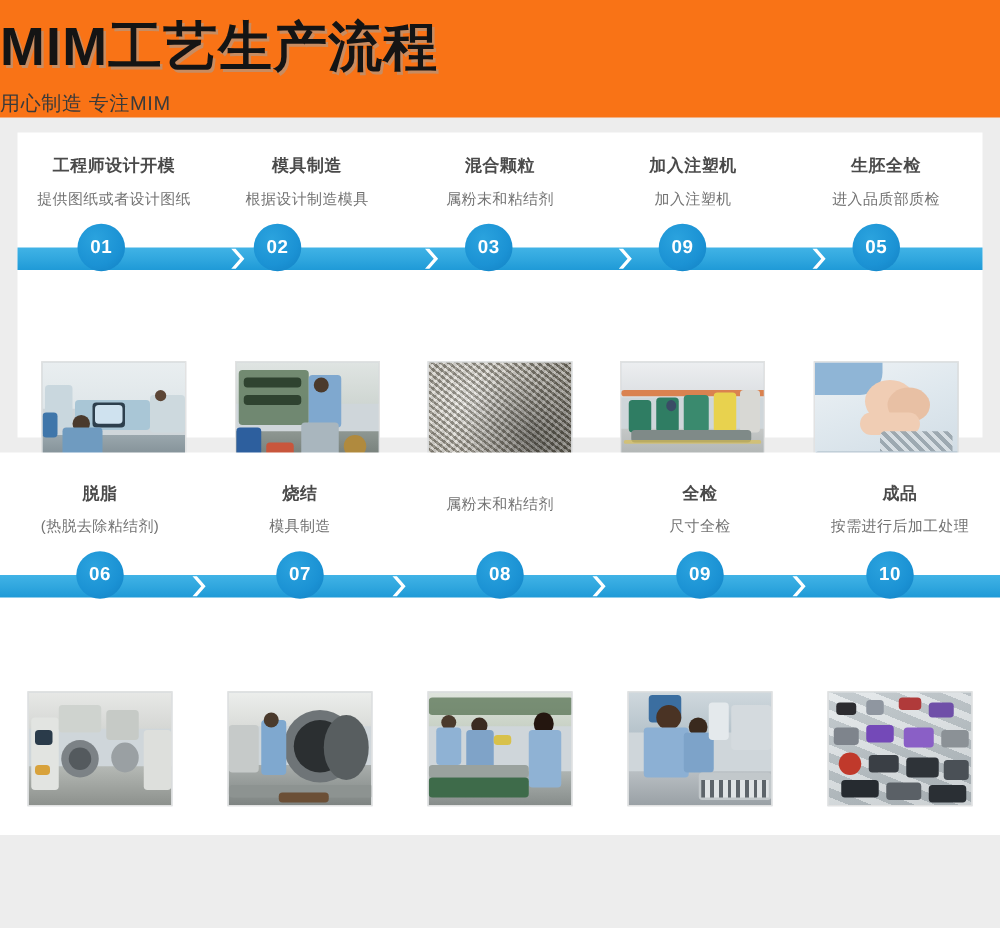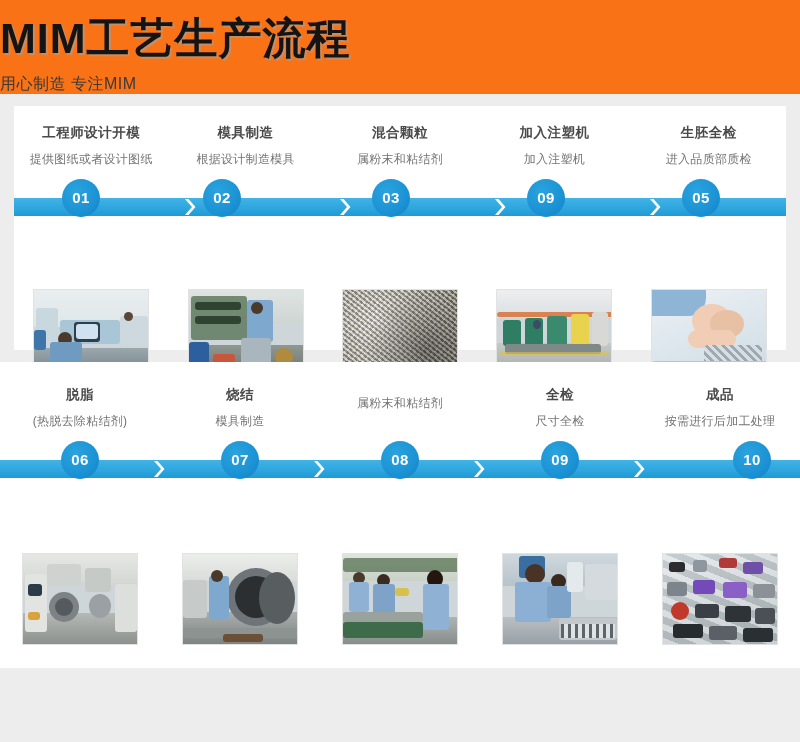--- a/index.html
+++ b/index.html
@@ -364,21 +364,21 @@
     <div class="chevron" style="left:633px">
       <svg width="14" height="18" viewBox="0 0 14 18">
           <path d="M1 1 L8 9 L1 17 L4.5 17 L11.5 9 L4.5 1 Z" fill="#ffffff"></path>
         </svg>
     </div>
 
     <div class="badge" style="left:80px">06</div>
     <div class="badge" style="left:240px">07</div>
     <div class="badge" style="left:400px">08</div>
     <div class="badge" style="left:560px">09</div>
-    <div class="badge" style="left:752px">10</div>
+    <div class="badge" style="left:712px">10</div>
   </div>
 
   <div class="photos" style="margin-top:40px">
 
     <div class="photo-cell">
       <div class="photo">
         <div class="ph-sky" style="background:linear-gradient(#e7e8e6,#d5d7d4); height:32%"></div>
         <div class="ph-floor" style="background:linear-gradient(#b5b9b5,#8d918d); height:34%"></div>
         <div class="blob" style="left:2px;top:20px;width:22px;height:58px;background:#e2e4e1"></div>
         <div class="blob" style="left:5px;top:30px;width:14px;height:12px;background:#2a3b4a"></div>

